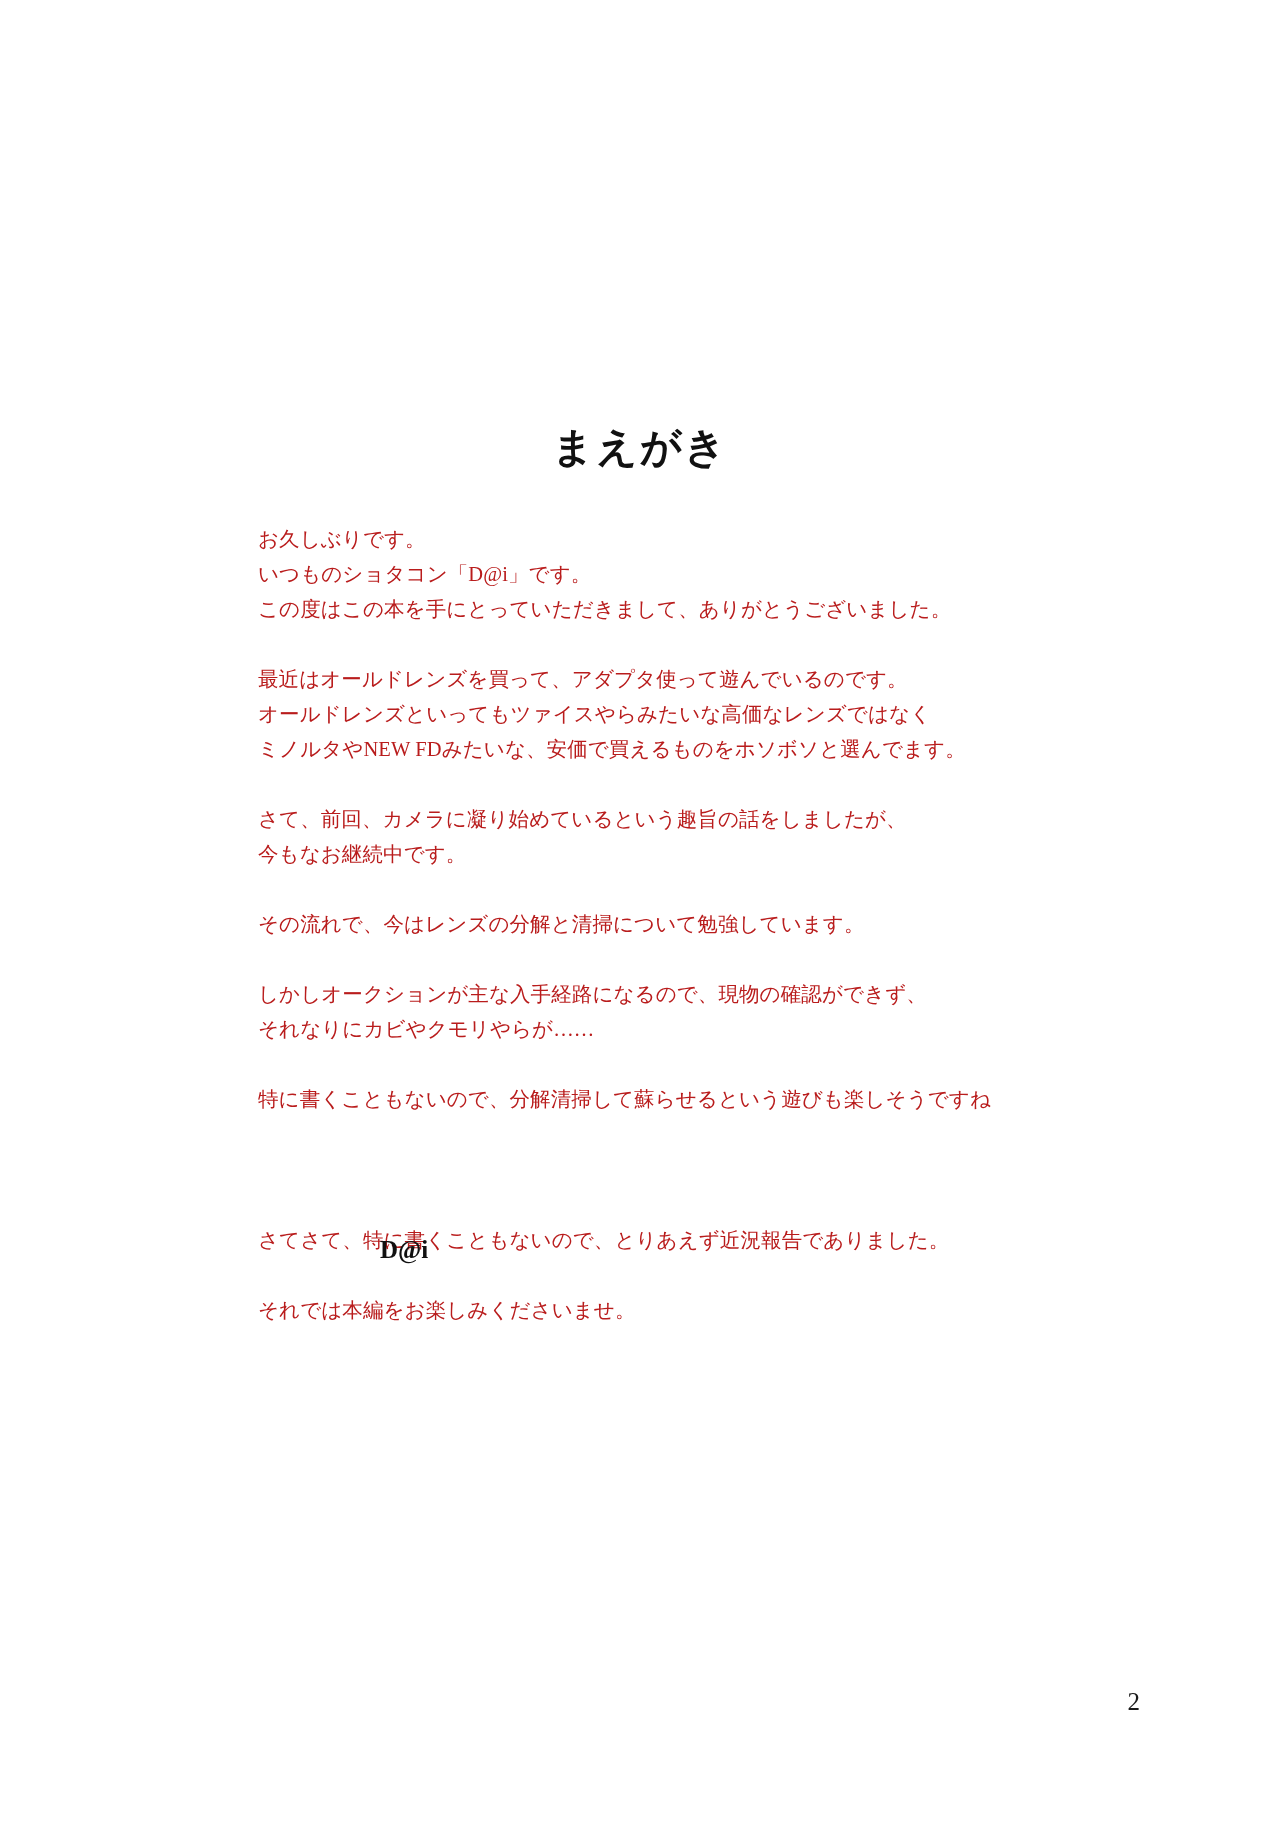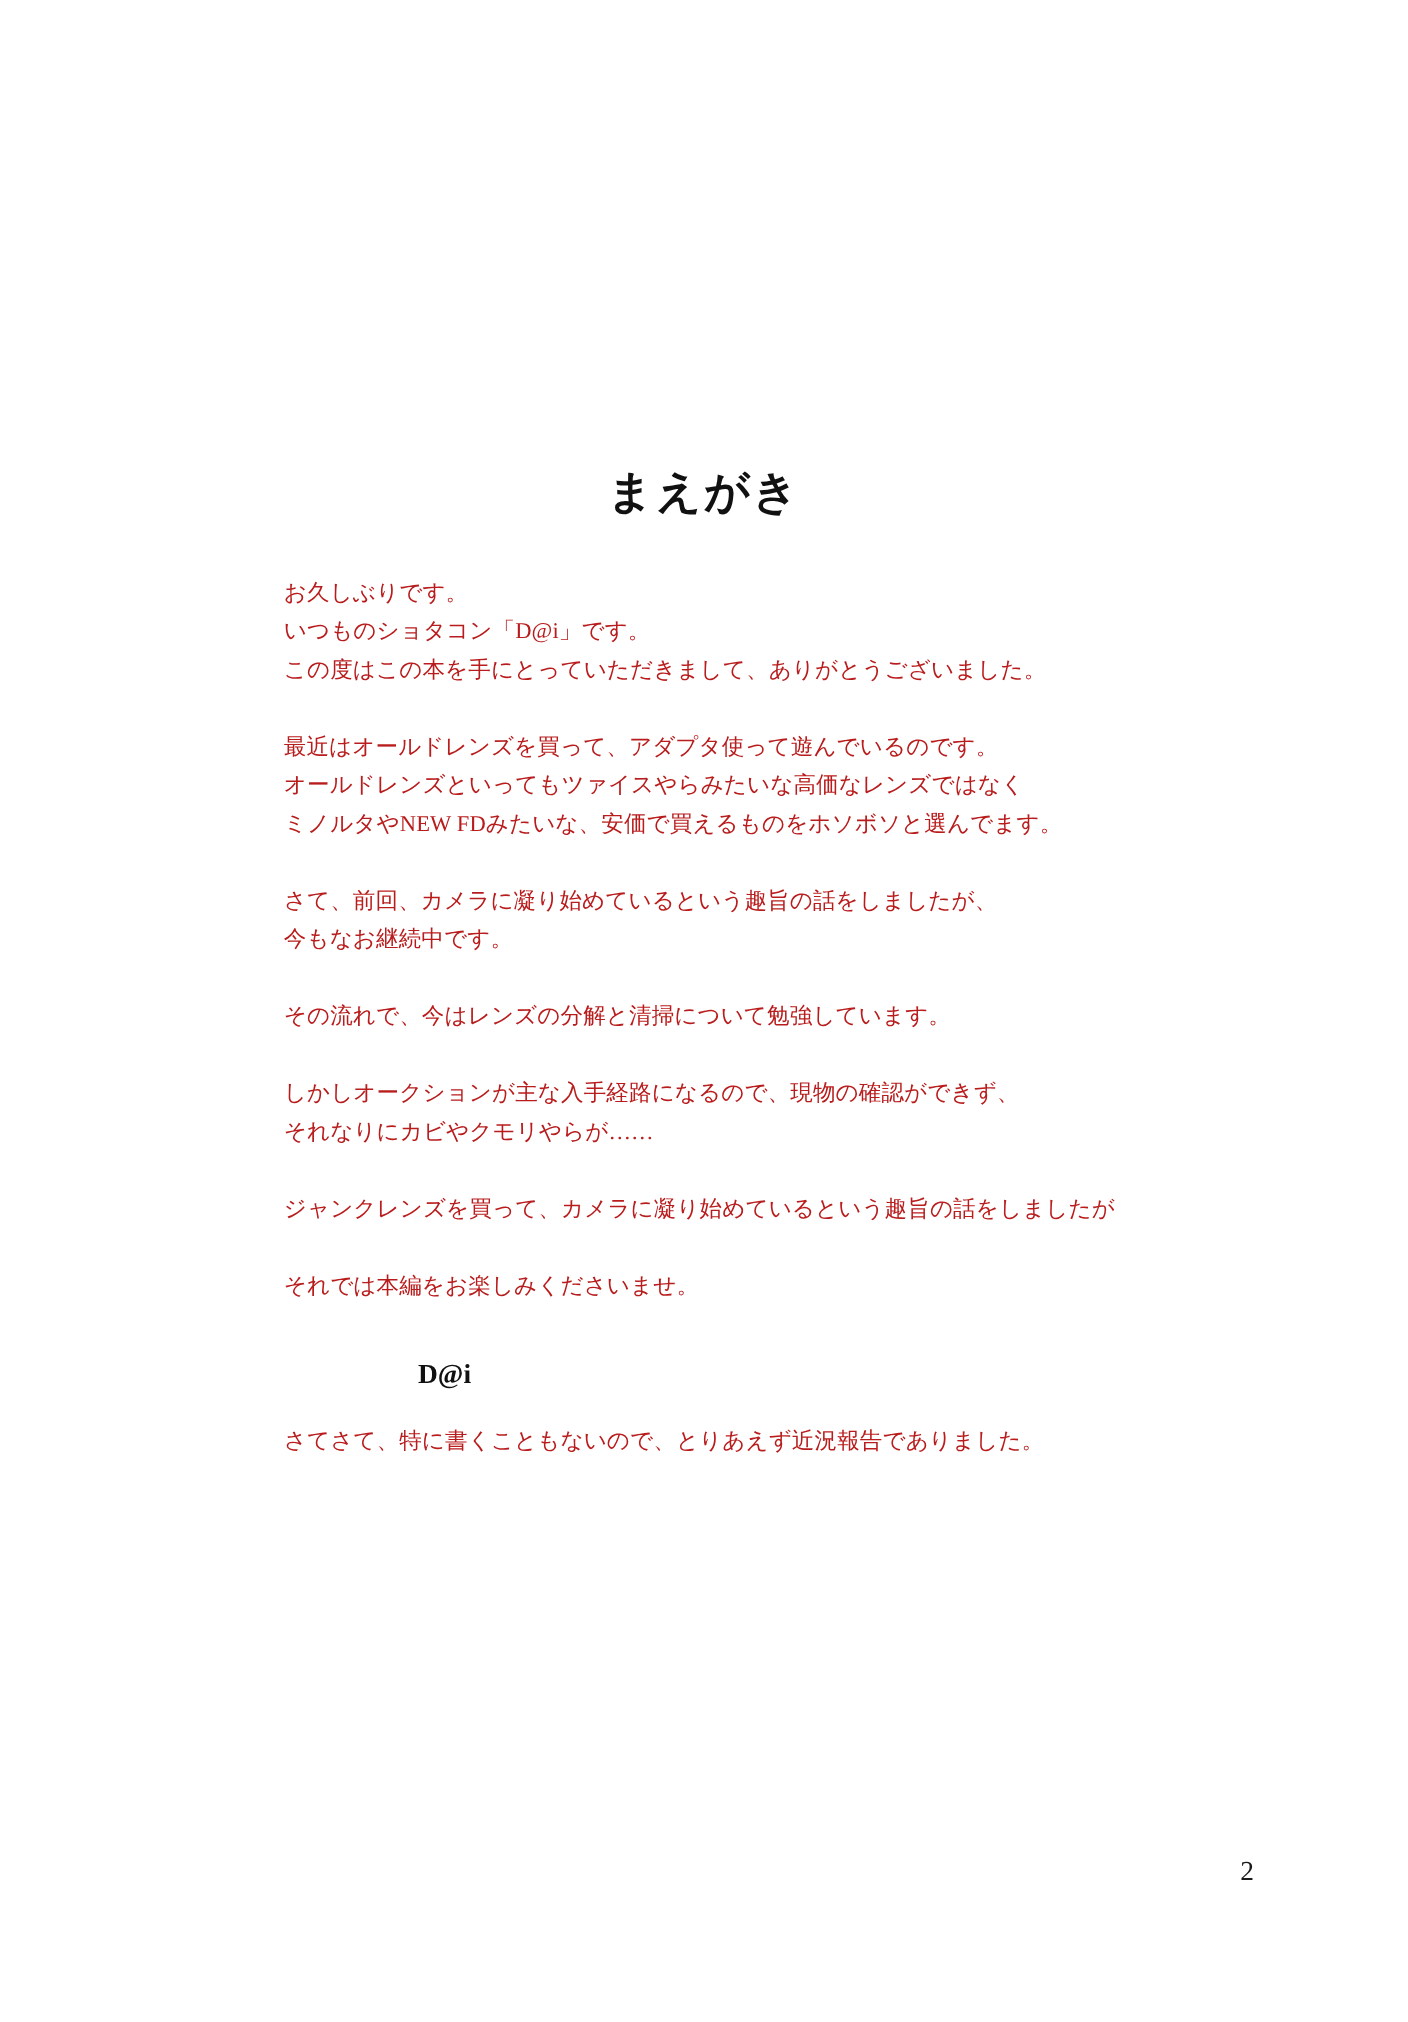--- a/index.html
+++ b/index.html
@@ -86,23 +86,23 @@
 いつものショタコン「D@i」です。
 この度はこの本を手にとっていただきまして、ありがとうございました。</p>
     <p class="para">最近はオールドレンズを買って、アダプタ使って遊んでいるのです。
 オールドレンズといってもツァイスやらみたいな高価なレンズではなく
 ミノルタやNEW FDみたいな、安価で買えるものをホソボソと選んでます。</p>
     <p class="para">さて、前回、カメラに凝り始めているという趣旨の話をしましたが、
 今もなお継続中です。</p>
     <p class="para">その流れで、今はレンズの分解と清掃について勉強しています。</p>
     <p class="para">しかしオークションが主な入手経路になるので、現物の確認ができず、
 それなりにカビやクモリやらが……</p>
-    <p class="para">ジャンクレンズを買って、カメラに凝り始めているという趣旨の話をしましたが</p>
+    <p class="para">特に書くこともないので、分解清掃して蘇らせるという遊びも楽しそうですね</p>
+    <p class="para big-gap">さてさて、特に書くこともないので、とりあえず近況報告でありました。</p>
     <p class="para">それでは本編をお楽しみくださいませ。</p>
-    <p class="para big-gap">さてさて、特に書くこともないので、とりあえず近況報告でありました。</p>
   </div>
 
   <div class="signature">
     <span>D@i</span>
   </div>
 
   <div class="page-number">2</div>
 
 </div>
 

